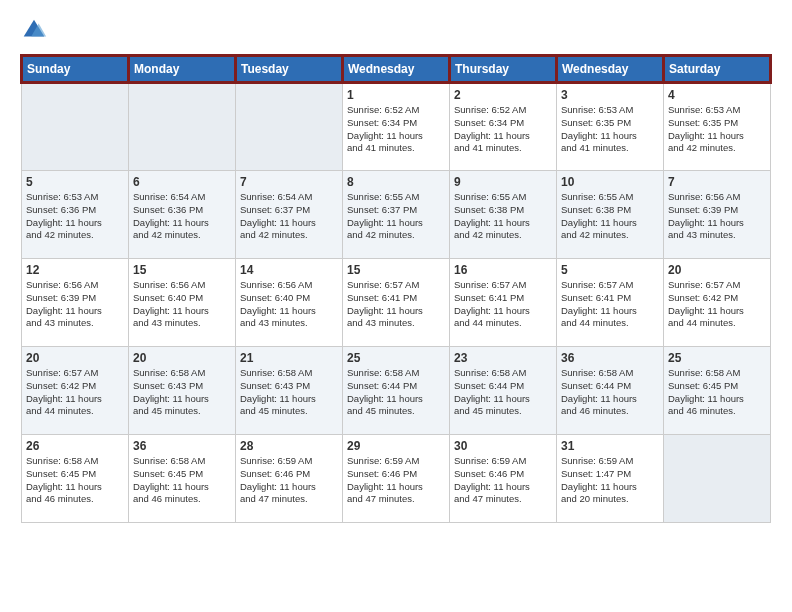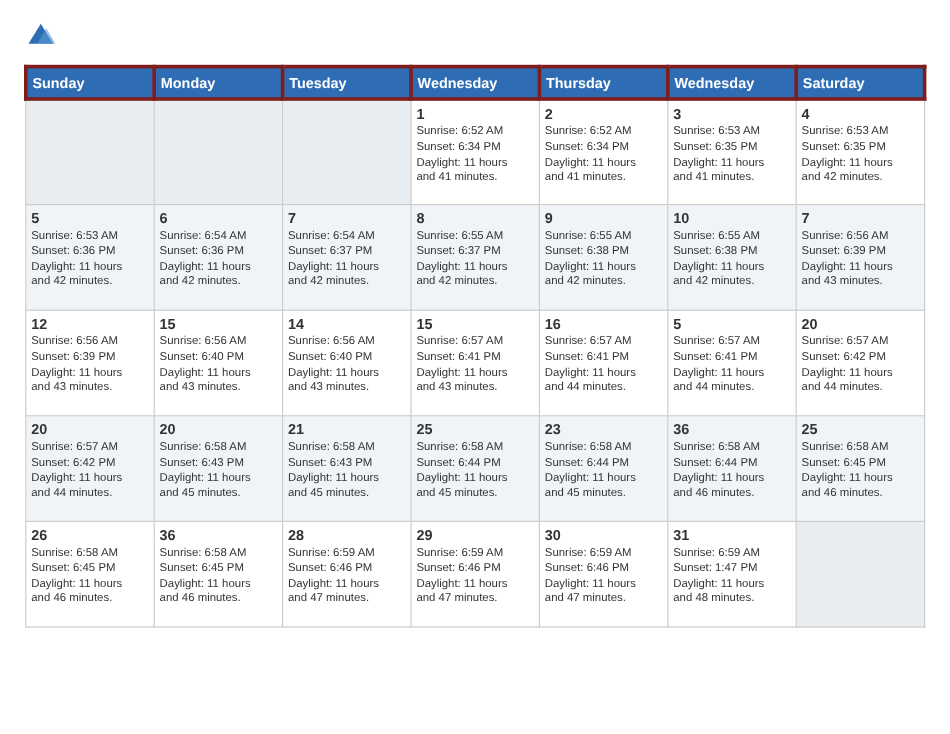--- a/index.html
+++ b/index.html
@@ -356,19 +356,19 @@
             <div class="day-info">Sunrise: 6:59 AM</div>
             <div class="day-info">Sunset: 6:46 PM</div>
             <div class="day-info">Daylight: 11 hours</div>
             <div class="day-info">and 47 minutes.</div>
           </td>
           <td>
             <span class="day-number">31</span>
             <div class="day-info">Sunrise: 6:59 AM</div>
             <div class="day-info">Sunset: 1:47 PM</div>
             <div class="day-info">Daylight: 11 hours</div>
-            <div class="day-info">and 48 minutes.</div>
+            <div class="day-info">and 20 minutes.</div>
           </td>
           <td class="empty-cell"></td>
         </tr>
       </tbody>
   </table>
 </div>
 
 </body></html>

